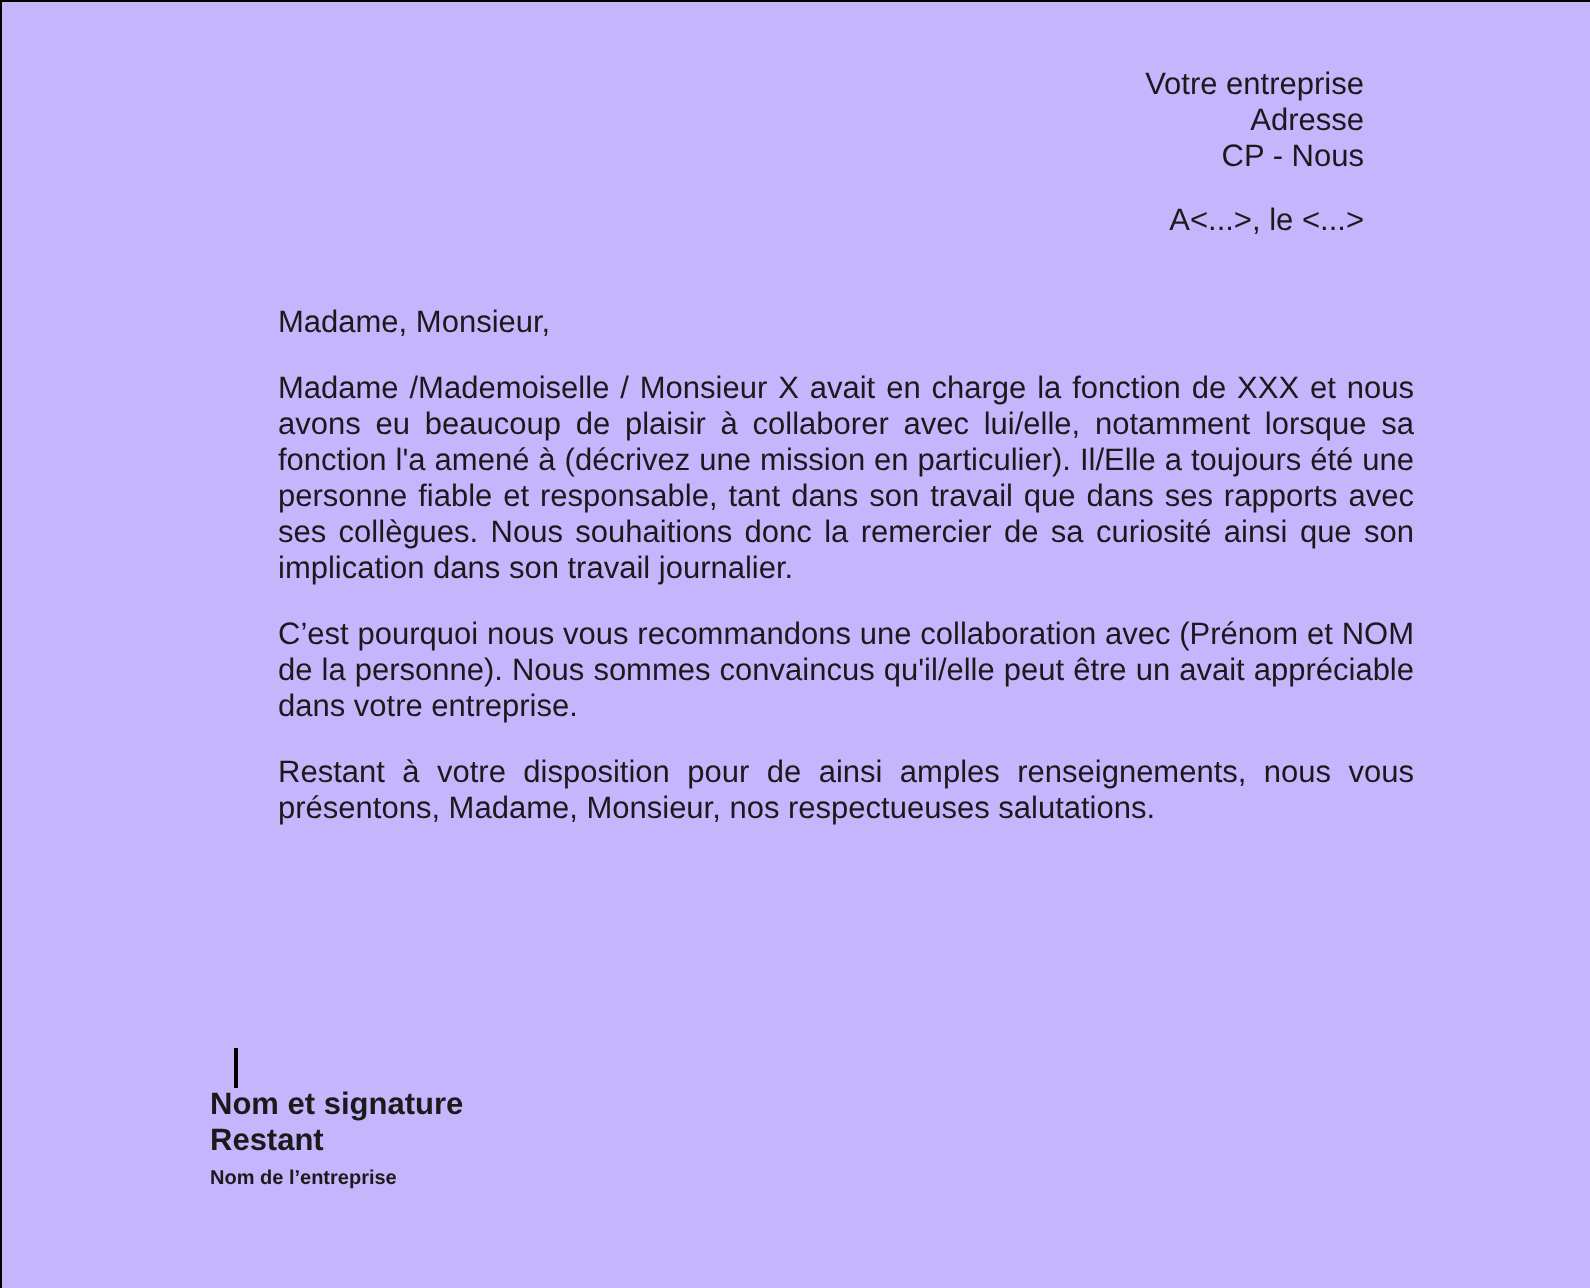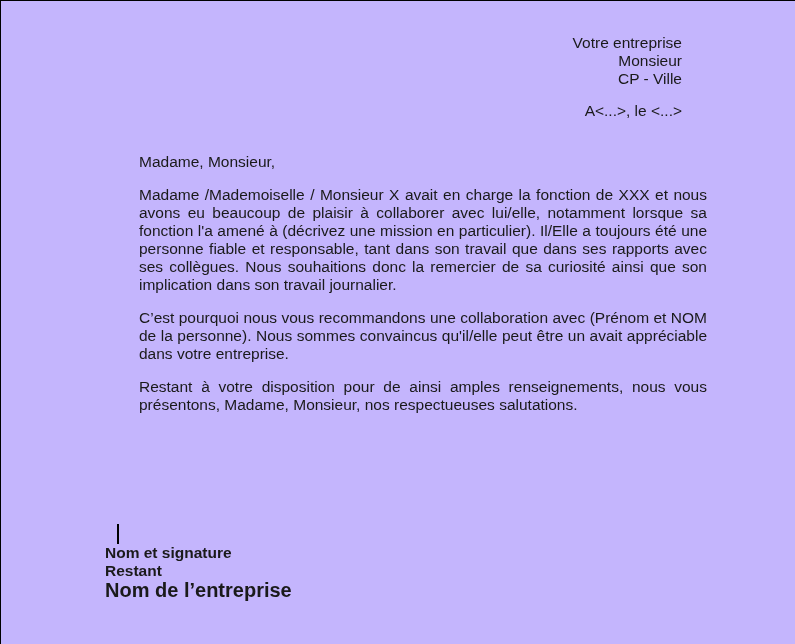--- a/index.html
+++ b/index.html
@@ -51,34 +51,34 @@
     background: #000000;
   }
   .signature-block {
     position: absolute;
     left: 104px;
     top: 543px;
     font-weight: bold;
   }
   .signature-block .sig-line { line-height: 18px; }
   .signature-block .sig-company {
-    font-size: 20px;
+    font-size: 10px;
     line-height: 18px;
     margin-top: 1px;
   }
 </style>
 </head>
 <body>
 
 <div class="page">
 
   <div class="sender-block">
     <div>Votre entreprise</div>
-    <div>Monsieur</div>
-    <div>CP - Ville</div>
+    <div>Adresse</div>
+    <div>CP - Nous</div>
   </div>
 
   <div class="date-line">A&lt;...&gt;, le &lt;...&gt;</div>
 
   <div class="letter-body">
     <div class="salutation">Madame, Monsieur,</div>
     <p>Madame /Mademoiselle / Monsieur X avait en charge la fonction de XXX et nous avons eu beaucoup de plaisir à collaborer avec lui/elle, notamment lorsque sa fonction l'a amené à (décrivez une mission en particulier). Il/Elle a toujours été une personne fiable et responsable, tant dans son travail que dans ses rapports avec ses collègues. Nous souhaitions donc la remercier de sa curiosité ainsi que son implication dans son travail journalier.</p>
     <p>C’est pourquoi nous vous recommandons une collaboration avec (Prénom et NOM de la personne). Nous sommes convaincus qu'il/elle peut être un avait appréciable dans votre entreprise.</p>
     <p>Restant à votre disposition pour de ainsi amples renseignements, nous vous présentons, Madame, Monsieur, nos respectueuses salutations.</p>
   </div>

